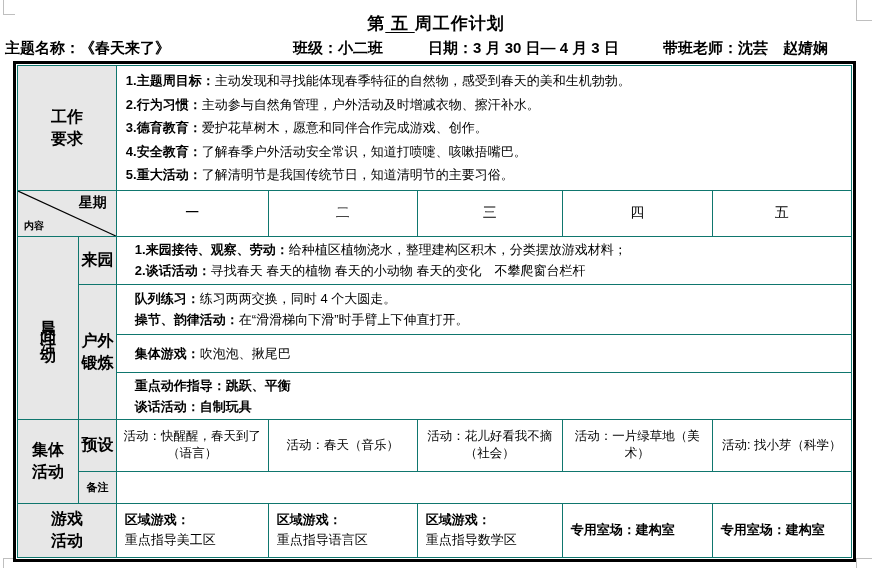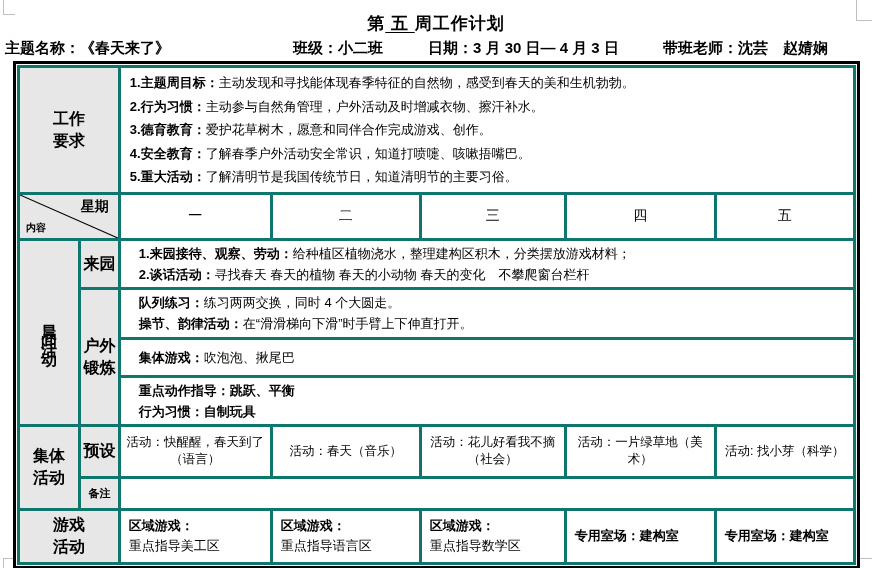--- a/index.html
+++ b/index.html
@@ -24,21 +24,21 @@
   #mark-tl{left:3px;top:0;width:11px;height:14px;border-left:1px solid #bfbfbf;border-bottom:1px solid #bfbfbf;}
   #mark-tr{left:856px;top:0;width:16px;height:20px;border-left:1px solid #bfbfbf;border-bottom:1px solid #bfbfbf;}
   #mark-bl{left:3px;top:558px;width:12px;height:10px;border-left:1px solid #bfbfbf;border-top:1px solid #bfbfbf;}
   #mark-br{left:856px;top:558px;width:16px;height:10px;border-left:1px solid #bfbfbf;border-top:1px solid #bfbfbf;}
   
   .twrap{
     position:absolute;left:13px;top:61px;
     border:3px solid #000;padding:1px;background:#fff;
   }
   table{border-collapse:collapse;table-layout:fixed;}
-  td{border:3px solid #0f766e;padding:0;vertical-align:middle;overflow:hidden;}
+  td{border:1px solid #0f766e;padding:0;vertical-align:middle;overflow:hidden;}
   td.lbl{background:#e7e7e7;text-align:center;font-weight:bold;font-size:16px;line-height:1.35;}
   td.lbl .wrap2{width:2.3em;margin:0 auto;word-break:break-all;text-align:center;}
   .vert{writing-mode:vertical-lr;text-orientation:upright;letter-spacing:9px;display:inline-block;line-height:1;}
   td.txt{font-size:13px;padding:2px 18px;line-height:21px;vertical-align:middle;}
   td.txt .line b{font-weight:bold;}
   #work-cell{line-height:23.5px;padding:3px 9px;}
   .day{text-align:center;font-size:14px;}
   .allb{font-weight:bold;}
   
   #diag{position:relative;background:#e7e7e7;}
@@ -134,21 +134,21 @@
 
   <tr style="height:38px">
     <td class="txt" colspan="5">
       <div class="line"><b>集体游戏：</b><span>吹泡泡、揪尾巴</span></div>
     </td>
   </tr>
 
   <tr style="height:45px">
     <td class="txt" colspan="5">
       <div class="line allb"><b>重点动作指导：</b><span>跳跃、平衡</span></div>
-      <div class="line allb"><b>行为习惯：</b><span>自制玩具</span></div>
+      <div class="line allb"><b>谈话活动：</b><span>自制玩具</span></div>
     </td>
   </tr>
 
   <tr style="height:52px">
     <td class="lbl" rowspan="2">
             <div class="wrap2">集体活动</div>
           </td>
     <td class="lbl">预设</td>
     <td class="preset">
             <span class="l1">活动：快醒醒，春天到了</span>

